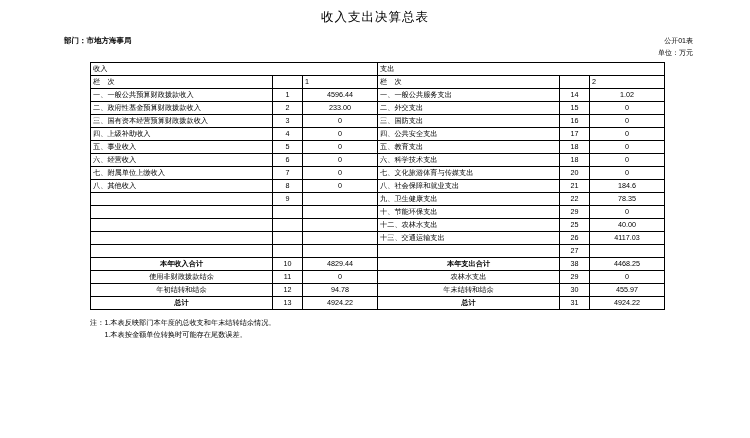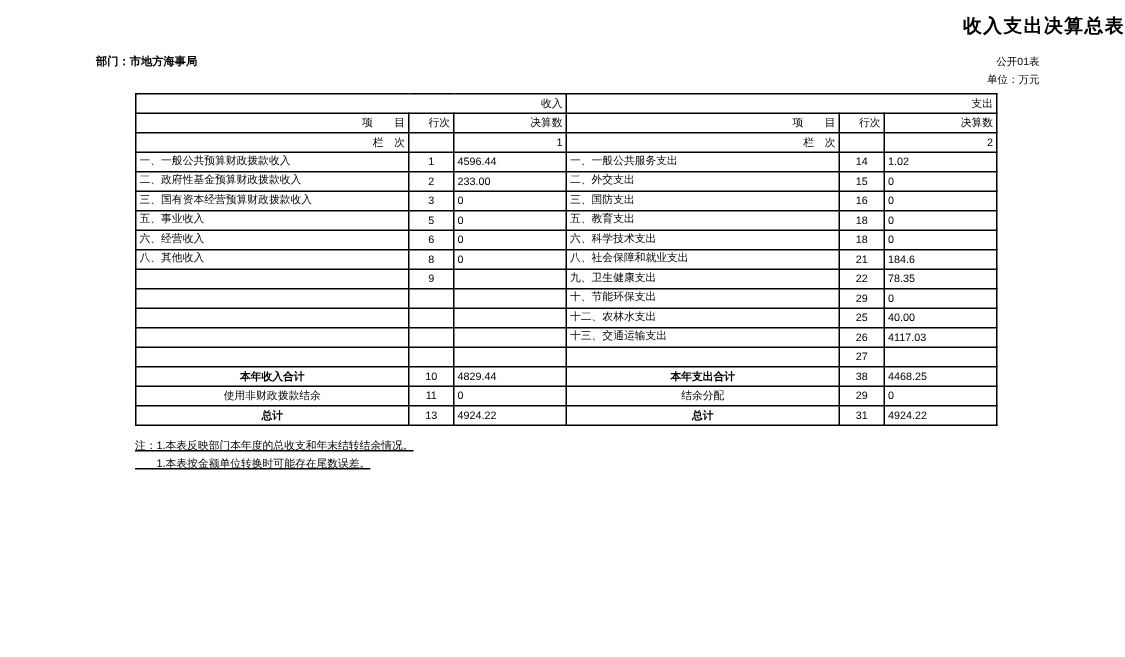--- a/index.html
+++ b/index.html
@@ -14,23 +14,23 @@
     color: #000000;
     overflow: hidden;
   }
   .page {
     position: relative;
     width: 750px;
     height: 438px;
     box-sizing: border-box;
   }
   .doc-title {
-    text-align: right;
+    text-align: center;
     font-size: 12.5px;
-    font-weight: bold;
+    font-weight: normal;
     letter-spacing: 1px;
     margin-top: 9px;
     margin-bottom: 0;
   }
   .meta-row {
     position: relative;
     height: 14px;
     margin-top: 10px;
   }
   .meta-left {
@@ -61,31 +61,31 @@
   }
   table.main td {
     border: 1px solid #000000;
     font-size: 7.2px;
     height: 13px;
     padding: 0 2px;
     line-height: 12px;
     box-sizing: border-box;
   }
   .c-center { text-align: center; }
-  .c-right  { text-align: left; padding-right: 4px; }
+  .c-right  { text-align: center; padding-right: 4px; }
   .c-left   { text-align: left; font-family: Liberation Mono, monospace; }
   .bold { font-weight: bold; }
-  .hdr { text-align: right; }
+  .hdr { text-align: left; }
   .notes {
     margin-left: 90px;
     margin-top: 7px;
     font-size: 7.2px;
     line-height: 12px;
   }
-  .notes div { white-space: pre; text-decoration: underline; }
+  .notes div { white-space: pre; }
   .colgrp-inc { width: 182px; }
   .colgrp-row { width: 30px; }
   .colgrp-num { width: 75px; }
 </style>
 </head>
 <body>
 
 <div class="page">
 
   <div class="doc-title">收入支出决算总表</div>
@@ -104,28 +104,20 @@
       <col class="colgrp-inc">
       <col class="colgrp-row">
       <col class="colgrp-num">
     </colgroup>
     <tbody>
       <tr>
         <td class="hdr" colspan="3">收入</td>
         <td class="hdr" colspan="3">支出</td>
       </tr>
       <tr>
-        <td class="hdr">项　　目</td>
-        <td class="hdr">行次</td>
-        <td class="hdr">决算数</td>
-        <td class="hdr">项　　目</td>
-        <td class="hdr">行次</td>
-        <td class="hdr">决算数</td>
-      </tr>
-      <tr>
         <td class="hdr">栏　次</td>
         <td class="hdr"></td>
         <td class="hdr">1</td>
         <td class="hdr">栏　次</td>
         <td class="hdr"></td>
         <td class="hdr">2</td>
       </tr>
     </tbody>
     <tbody id="body-rows">
         <tr>
@@ -146,33 +138,49 @@
         </tr>
         <tr>
           <td class="c-left">三、国有资本经营预算财政拨款收入</td>
           <td class="c-center">3</td>
           <td class="c-right">0</td>
           <td class="c-left">三、国防支出</td>
           <td class="c-center">16</td>
           <td class="c-right">0</td>
         </tr>
         <tr>
+          <td class="c-left">四、上级补助收入</td>
+          <td class="c-center">4</td>
+          <td class="c-right">0</td>
+          <td class="c-left">四、公共安全支出</td>
+          <td class="c-center">17</td>
+          <td class="c-right">0</td>
+        </tr>
+        <tr>
           <td class="c-left">五、事业收入</td>
           <td class="c-center">5</td>
           <td class="c-right">0</td>
           <td class="c-left">五、教育支出</td>
           <td class="c-center">18</td>
           <td class="c-right">0</td>
         </tr>
         <tr>
           <td class="c-left">六、经营收入</td>
           <td class="c-center">6</td>
           <td class="c-right">0</td>
           <td class="c-left">六、科学技术支出</td>
           <td class="c-center">18</td>
+          <td class="c-right">0</td>
+        </tr>
+        <tr>
+          <td class="c-left">七、附属单位上缴收入</td>
+          <td class="c-center">7</td>
+          <td class="c-right">0</td>
+          <td class="c-left">七、文化旅游体育与传媒支出</td>
+          <td class="c-center">20</td>
           <td class="c-right">0</td>
         </tr>
         <tr>
           <td class="c-left">八、其他收入</td>
           <td class="c-center">8</td>
           <td class="c-right">0</td>
           <td class="c-left">八、社会保障和就业支出</td>
           <td class="c-center">21</td>
           <td class="c-right">184.6</td>
         </tr>
@@ -223,23 +231,31 @@
           <td class="c-center">10</td>
           <td class="c-right">4829.44</td>
           <td class="c-center bold">本年支出合计</td>
           <td class="c-center">38</td>
           <td class="c-right">4468.25</td>
         </tr>
         <tr>
           <td class="c-center">使用非财政拨款结余</td>
           <td class="c-center">11</td>
           <td class="c-right">0</td>
-          <td class="c-center">结余分配</td>
+          <td class="c-center">农林水支出</td>
           <td class="c-center">29</td>
           <td class="c-right">0</td>
+        </tr>
+        <tr>
+          <td class="c-center">年初结转和结余</td>
+          <td class="c-center">12</td>
+          <td class="c-right">94.78</td>
+          <td class="c-center">年末结转和结余</td>
+          <td class="c-center">30</td>
+          <td class="c-right">455.97</td>
         </tr>
         <tr>
           <td class="c-center bold">总计</td>
           <td class="c-center">13</td>
           <td class="c-right">4924.22</td>
           <td class="c-center bold">总计</td>
           <td class="c-center">31</td>
           <td class="c-right">4924.22</td>
         </tr>
       </tbody>

